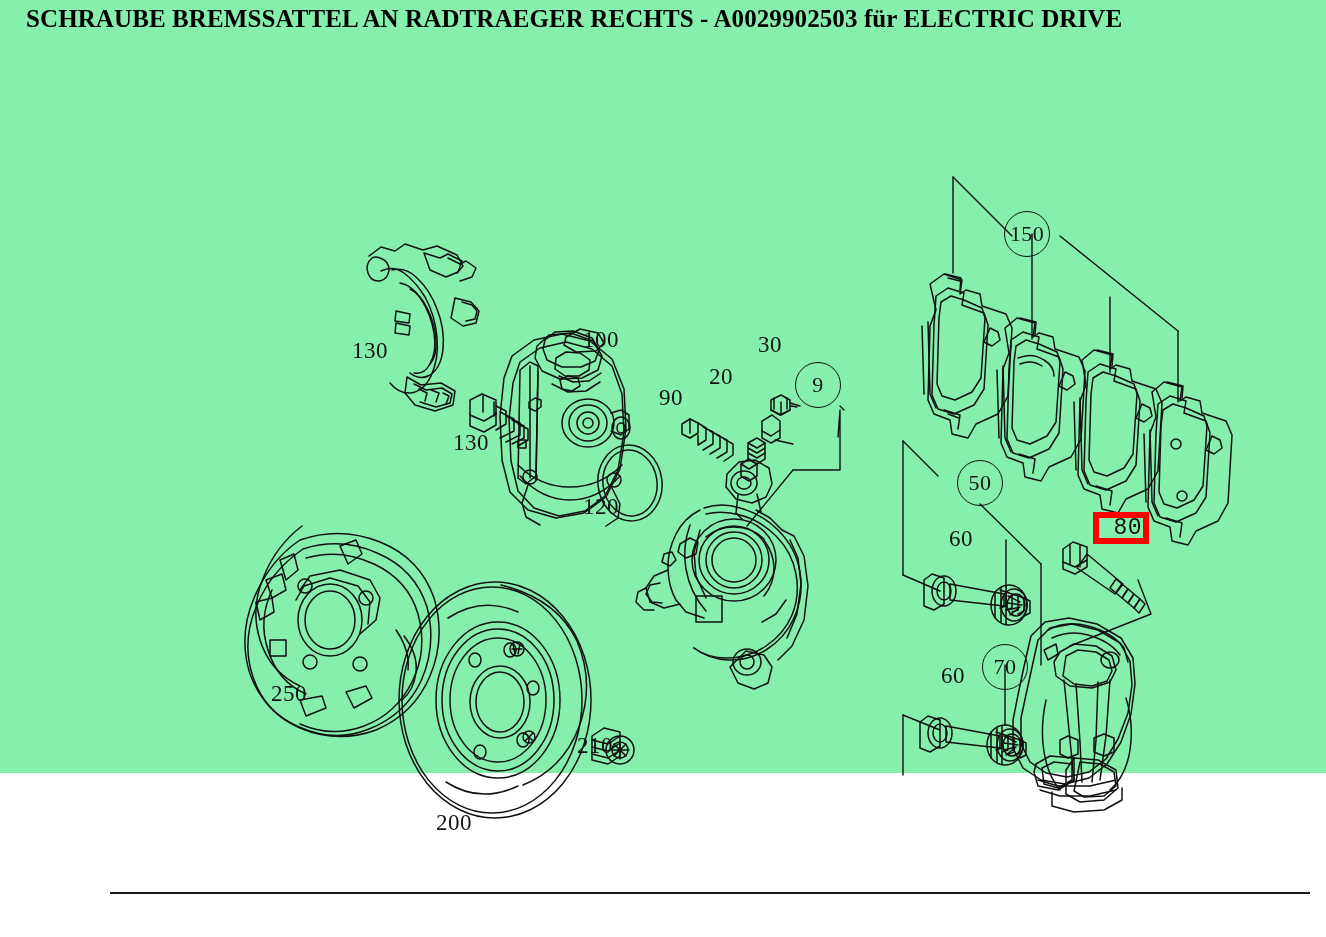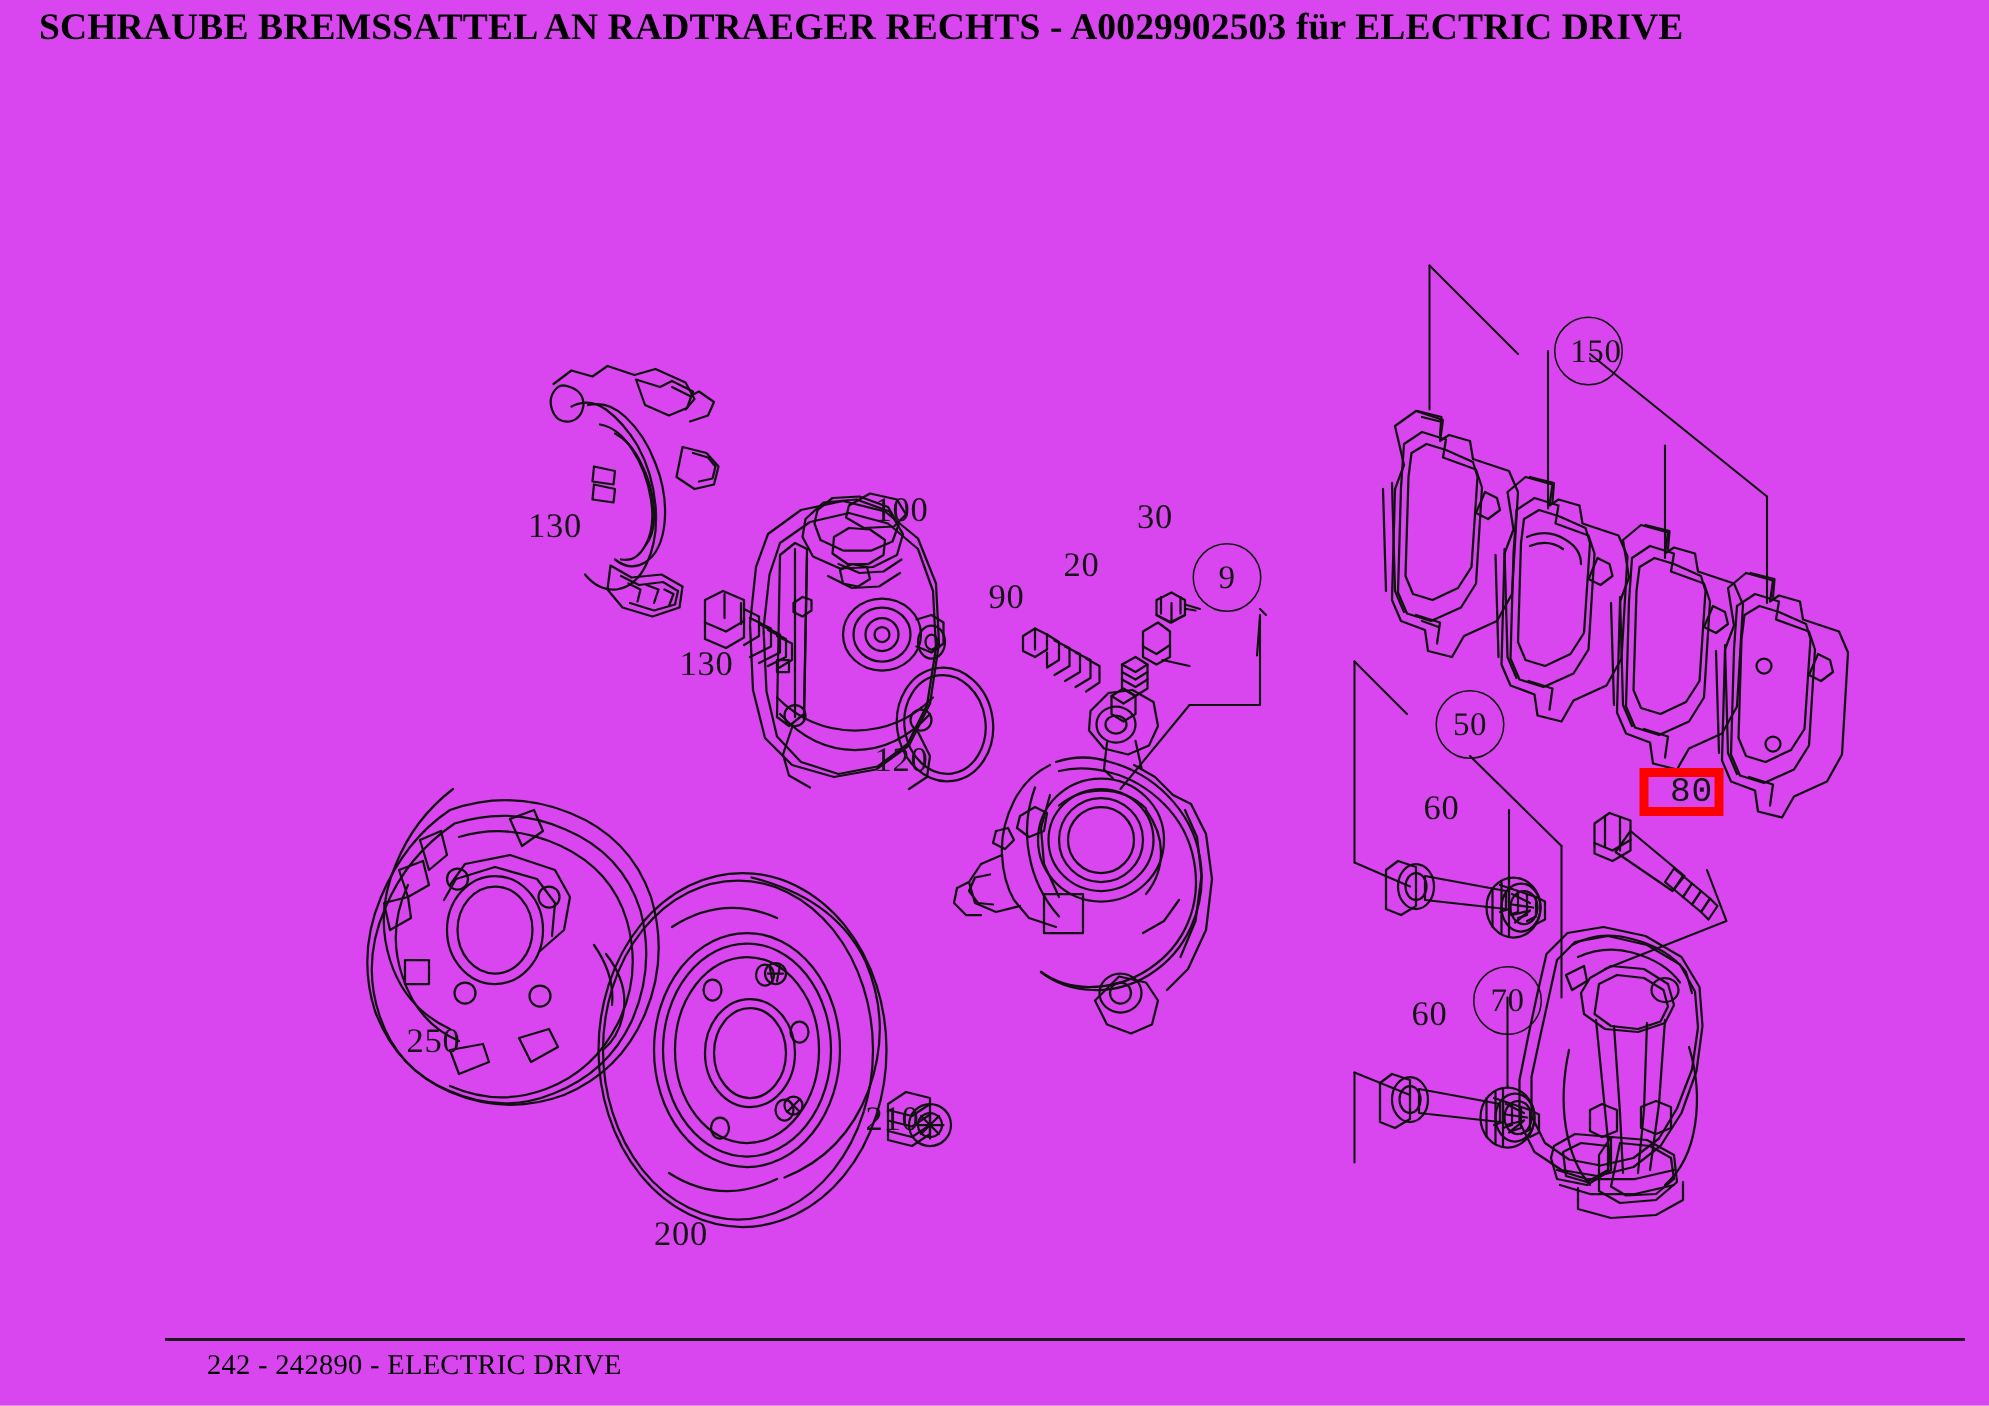--- a/index.html
+++ b/index.html
@@ -14,22 +14,22 @@
     position: relative;
     overflow: hidden;
     font-family: "Liberation Serif", "DejaVu Serif", serif;
     color: #000000;
   }
 
   #page {
     position: absolute;
     left: 0; top: 0;
     width: 1326px;
-    height: 937px;
-    background: #d946ef;
+    height: 773px;
+    background: #86efac;
   }
 
   
   #header-title {
     position: absolute;
     left: 26px;
     top: 4px;
     width: 1280px;
     font-size: 25px;
     font-weight: bold;
@@ -485,31 +485,30 @@
   <div class="callout" style="left:577px; top:734px;">210</div>
 
   <div class="callout" style="left:949px; top:527px;">60</div>
 
   <div class="callout" style="left:941px; top:664px;">60</div>
 
   <div class="callout-circle" style="left:795px; top:362px;">
     <span>9</span>
   </div>
 
-  <div class="callout-circle" style="left:1036px; top:211px;justify-content:flex-end;">
+  <div class="callout-circle" style="left:1004px; top:211px;">
     <span>150</span>
   </div>
 
   <div class="callout-circle" style="left:957px; top:460px;">
     <span>50</span>
   </div>
 
   <div class="callout-circle" style="left:982px; top:644px;text-align:center;">
     <span>70</span>
   </div>
 
   <div id="highlight-80"></div>
   <div id="highlight-80-label">80</div>
 
   <div id="footer-rule"></div>
-  <div id="footer-text">242 - 242890 - ELECTRIC DRIVE</div>
 
 </div>
 
 </body></html>

